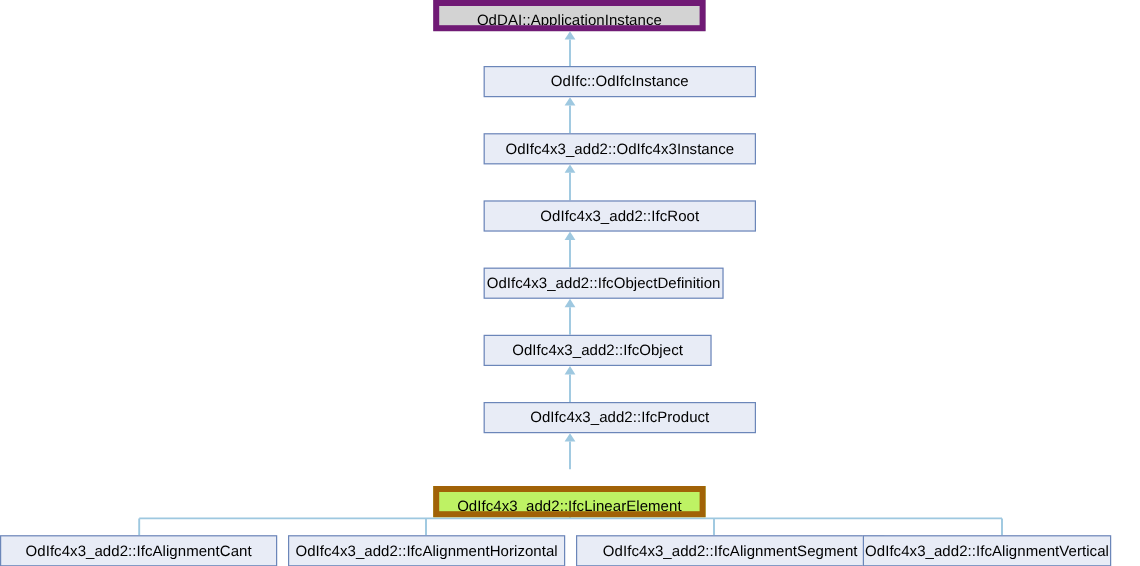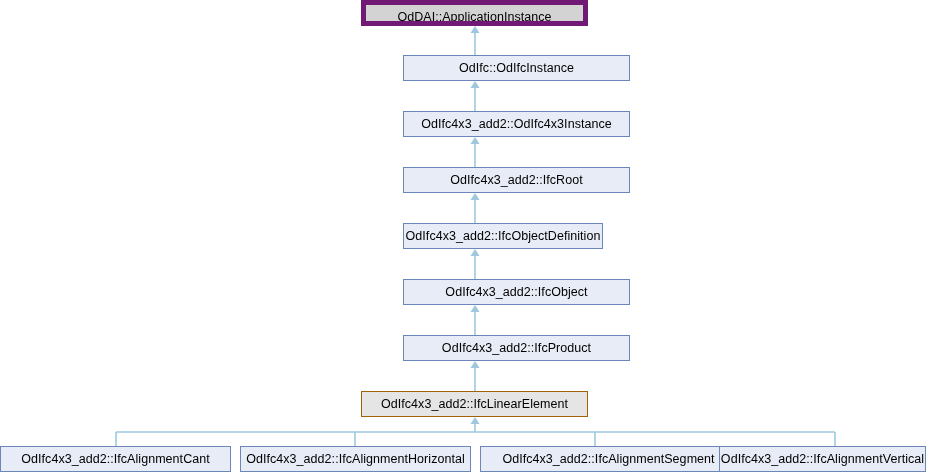--- a/index.html
+++ b/index.html
@@ -43,22 +43,23 @@
   .node-base {
     background: #d3d3d3;
     border: 5px solid #701a75;
   }
   .node-ancestor {
     background: #e8ecf6;
     border: 1px solid #6b86b9;
     margin-left: 42px;
   }
   .node-current {
-    background: #e5e5e5;
-    border: 1px solid #a16207;
+    background: #bef264;
+    border: 5px solid #a16207;
+    margin-top: 14px;
   }
   .node-derived {
     background: #e8ecf6;
     border: 1px solid #6b86b9;
   }
 </style>
 </head>
 <body>
 
 <div id="diagram">
@@ -86,21 +87,21 @@
       <line x1="595" y1="432" x2="595" y2="446" stroke="#9ec8e0" stroke-width="1.6"></line>
       <line x1="835" y1="432" x2="835" y2="446" stroke="#9ec8e0" stroke-width="1.6"></line>
     </svg>
 
   <div id="nodes">
       <div class="node node-base" style="left: 361px; top: 0px; width: 227px;">OdDAI::ApplicationInstance</div>
       <div class="node node-ancestor" style="left: 361px; top: 55px; width: 227px;">OdIfc::OdIfcInstance</div>
       <div class="node node-ancestor" style="left: 361px; top: 111px; width: 227px;">OdIfc4x3_add2::OdIfc4x3Instance</div>
       <div class="node node-ancestor" style="left: 361px; top: 167px; width: 227px;">OdIfc4x3_add2::IfcRoot</div>
       <div class="node node-ancestor" style="left: 361px; top: 223px; width: 200px;">OdIfc4x3_add2::IfcObjectDefinition</div>
-      <div class="node node-ancestor" style="left: 361px; top: 279px; width: 227px;">OdIfc4x3_add2::IfcObject</div>
+      <div class="node node-ancestor" style="left: 361px; top: 279px; width: 190px;">OdIfc4x3_add2::IfcObject</div>
       <div class="node node-ancestor" style="left: 361px; top: 335px; width: 227px;">OdIfc4x3_add2::IfcProduct</div>
       <div class="node node-current" style="left: 361px; top: 391px; width: 227px;">OdIfc4x3_add2::IfcLinearElement</div>
       <div class="node node-derived" style="left: 0px; top: 446px; width: 231px;">OdIfc4x3_add2::IfcAlignmentCant</div>
       <div class="node node-derived" style="left: 240px; top: 446px; width: 231px;">OdIfc4x3_add2::IfcAlignmentHorizontal</div>
       <div class="node node-derived" style="left: 480px; top: 446px; width: 257px;">OdIfc4x3_add2::IfcAlignmentSegment</div>
       <div class="node node-derived" style="left: 719px; top: 446px; width: 207px;">OdIfc4x3_add2::IfcAlignmentVertical</div>
     </div>
 
 </div>
 

